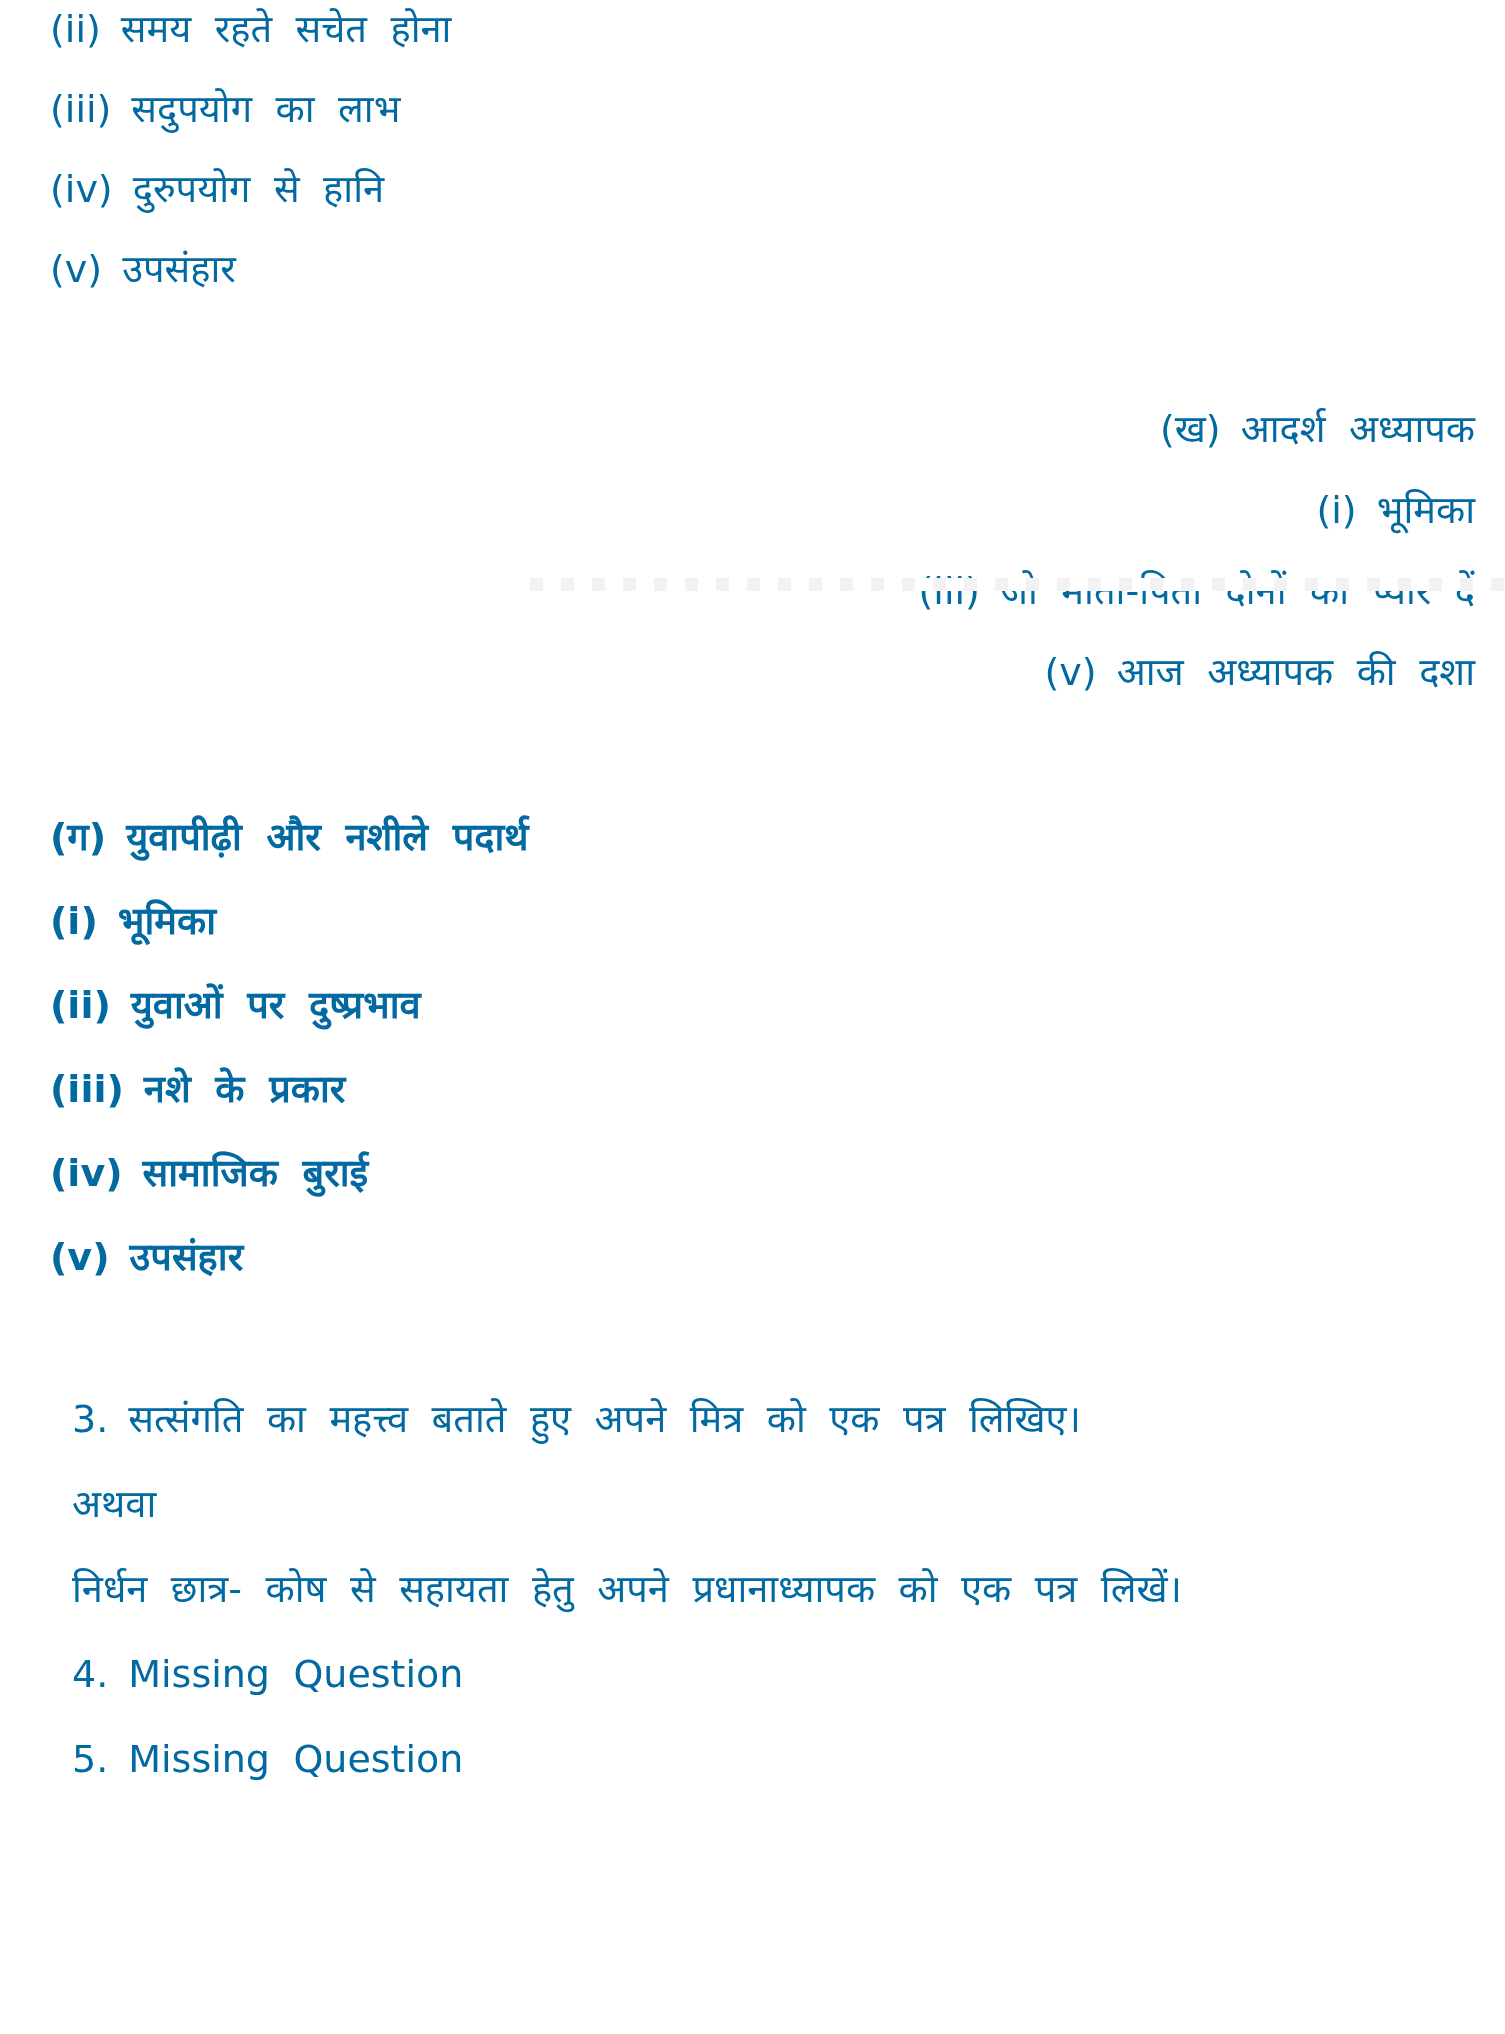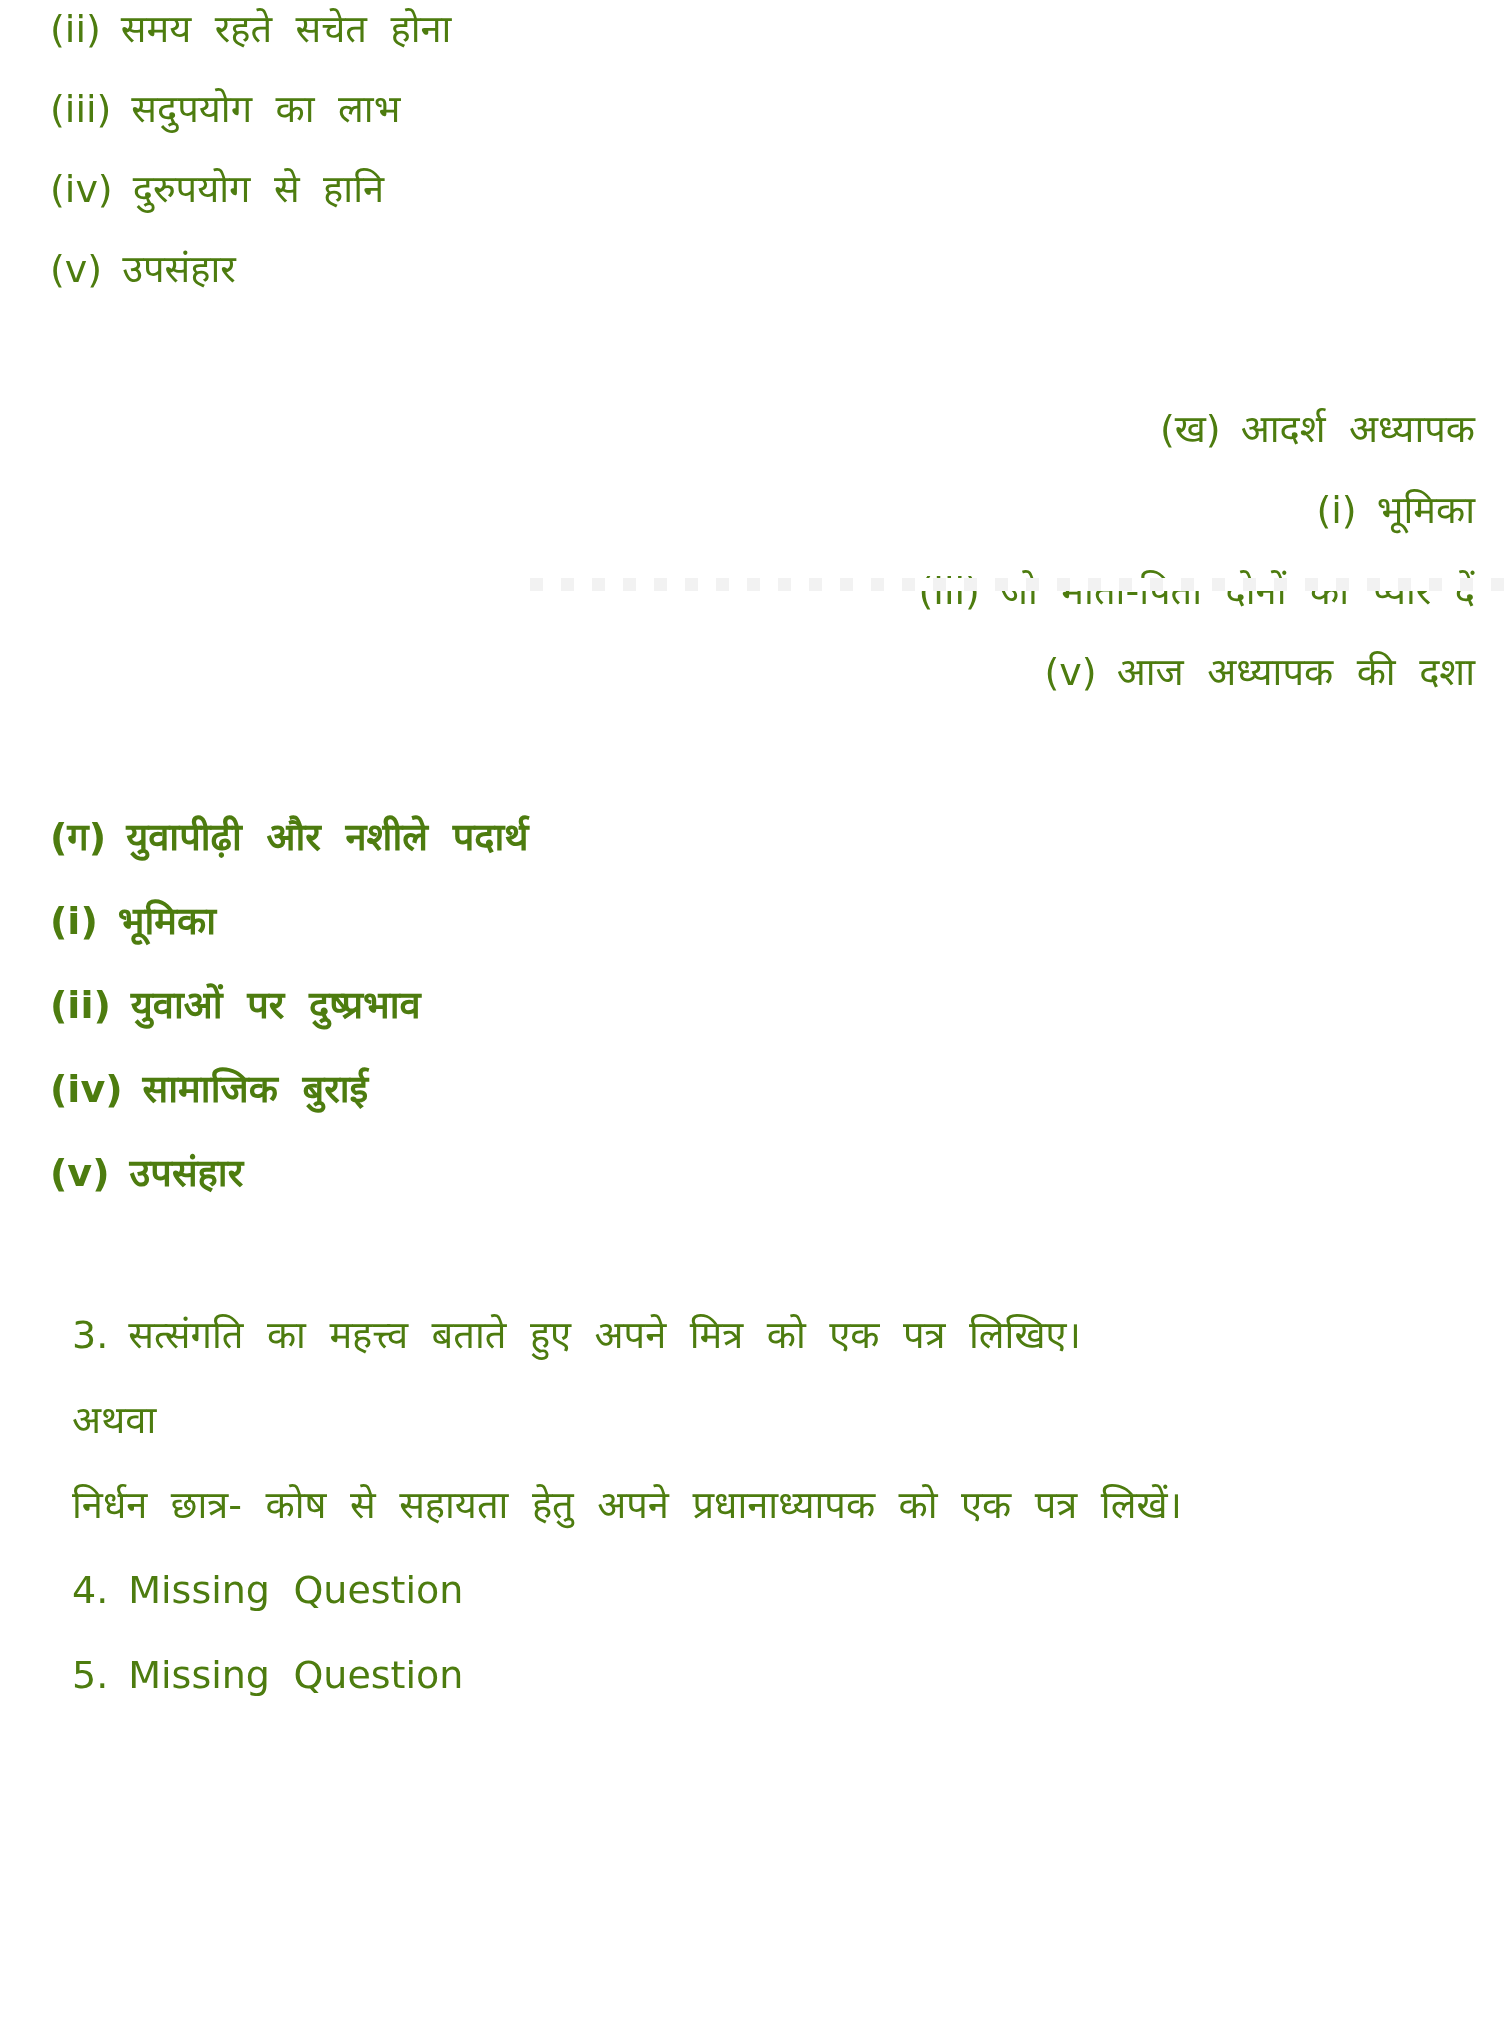--- a/index.html
+++ b/index.html
@@ -14,21 +14,21 @@
   }
   .page {
     position: relative;
     width: 100%;
     height: 100%;
     box-sizing: border-box;
     padding: 4px 30px 0 50px;
     font-family: "DejaVu Sans", "Liberation Sans", sans-serif;
     font-size: 38px;
     font-weight: 400;
-    color: #4d7c0f;
+    color: #0369a1;
     word-spacing: 0.3em;
   }
   .line {
     height: 50px;
     line-height: 50px;
     margin-bottom: 30px;
     white-space: nowrap;
   }
   .marker {
     display: inline-block;
@@ -66,20 +66,21 @@
     <div class="line"><span class="marker">(ख)</span><span>आदर्श अध्यापक</span></div>
     <div class="line"><span class="marker">(i)</span><span>भूमिका</span></div>
     <div class="line"><span class="marker">(iii)</span><span>जो माता-पिता दोनों का प्यार दें</span></div>
     <div class="line"><span class="marker">(v)</span><span>आज अध्यापक की दशा</span></div>
   </section>
 
   <section class="group-c">
     <div class="line"><span class="marker">(ग)</span><span>युवापीढ़ी और नशीले पदार्थ</span></div>
     <div class="line"><span class="marker">(i)</span><span>भूमिका</span></div>
     <div class="line"><span class="marker">(ii)</span><span>युवाओं पर दुष्प्रभाव</span></div>
+    <div class="line"><span class="marker">(iii)</span><span>नशे के प्रकार</span></div>
     <div class="line"><span class="marker">(iv)</span><span>सामाजिक बुराई</span></div>
     <div class="line"><span class="marker">(v)</span><span>उपसंहार</span></div>
   </section>
 
   <section class="questions">
     <div class="line"><span class="marker">3.</span><span>सत्संगति का महत्त्व बताते हुए अपने मित्र को एक पत्र लिखिए।</span></div>
     <div class="line"><span>अथवा</span></div>
     <div class="line"><span>निर्धन छात्र- कोष से सहायता हेतु अपने प्रधानाध्यापक को एक पत्र लिखें।</span></div>
     <div class="line"><span class="marker">4.</span><span>Missing Question</span></div>
     <div class="line"><span class="marker">5.</span><span>Missing Question</span></div>

